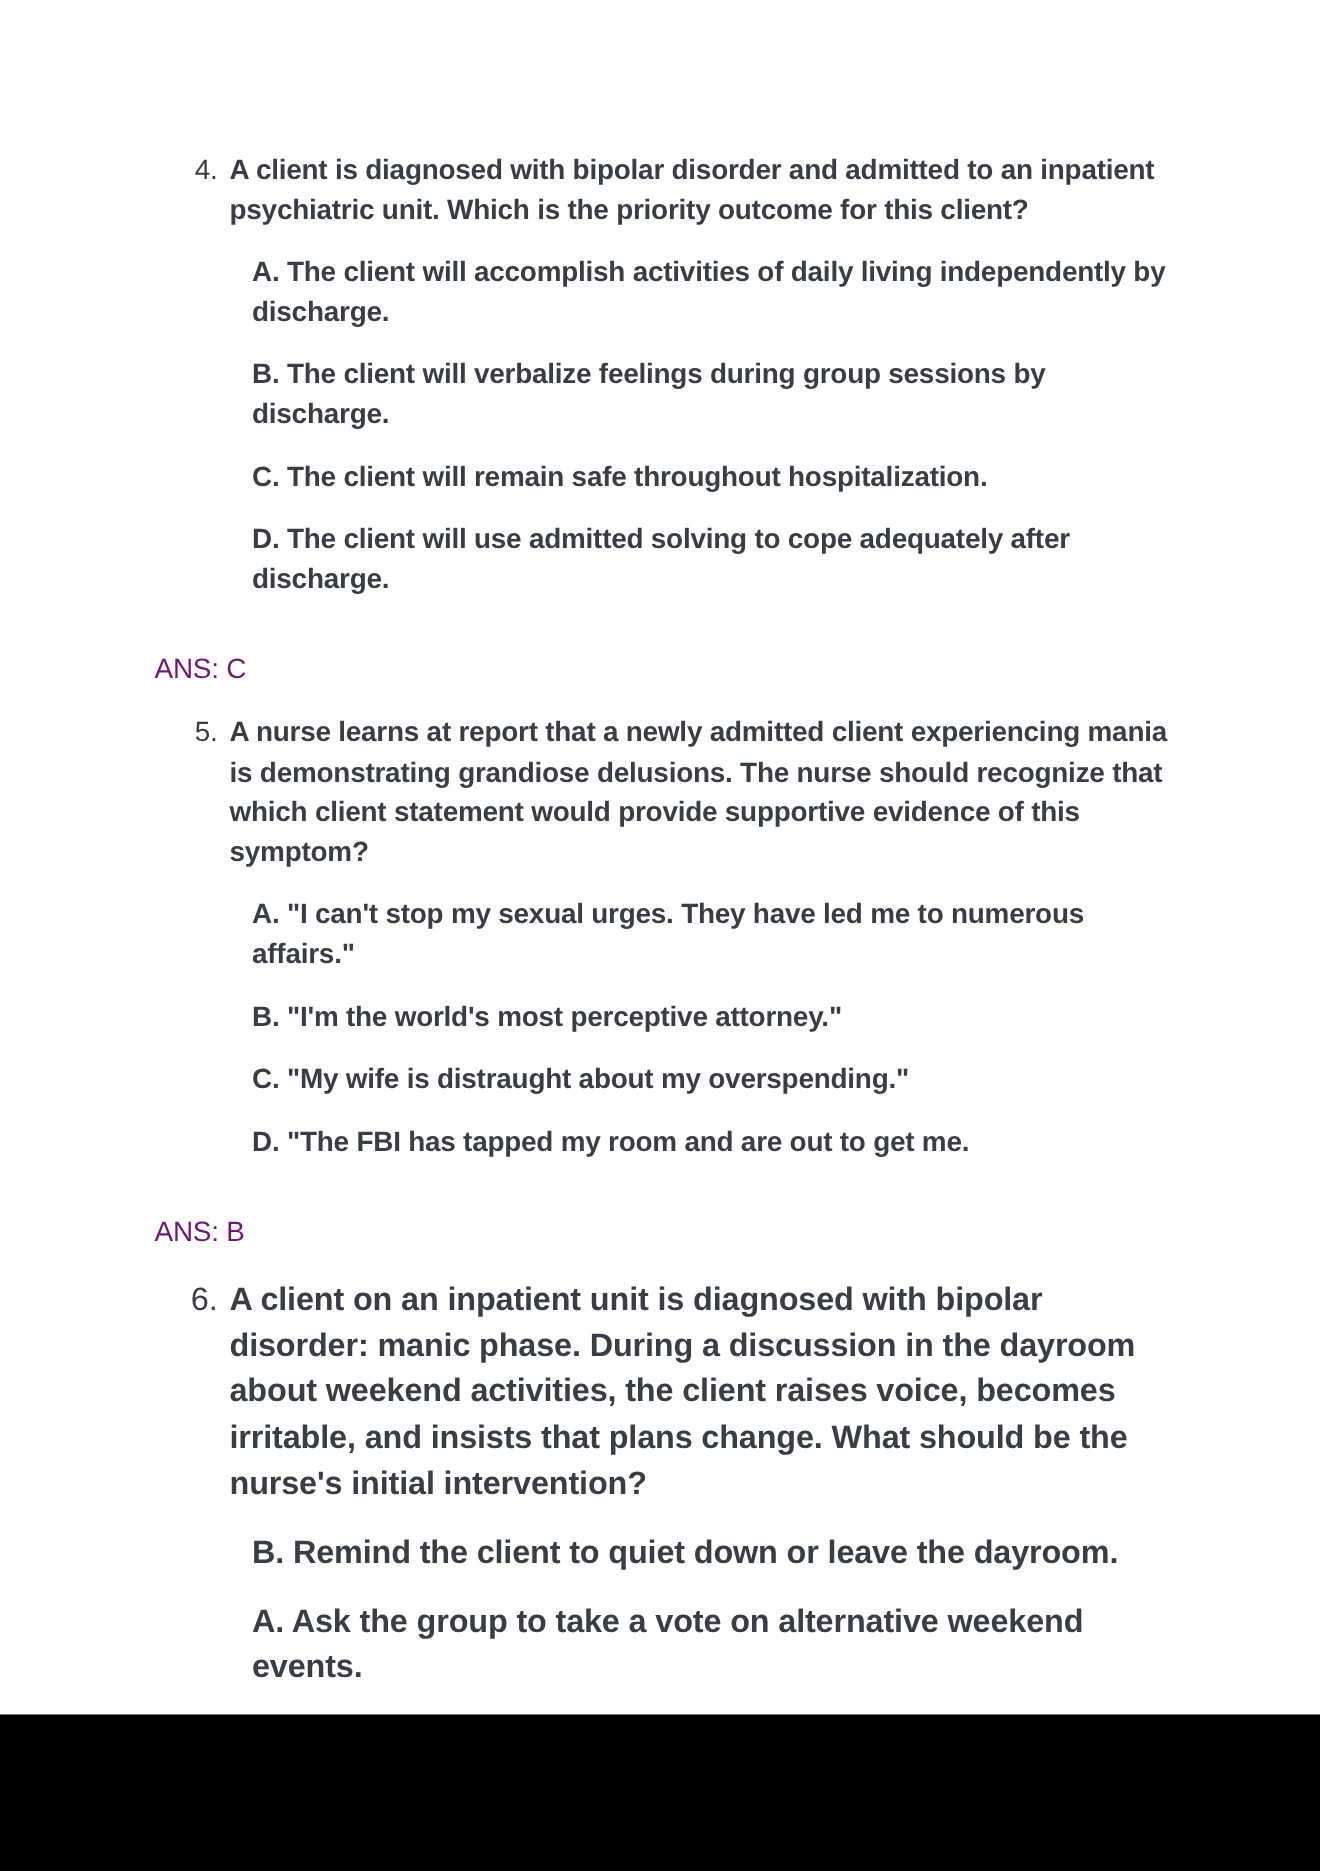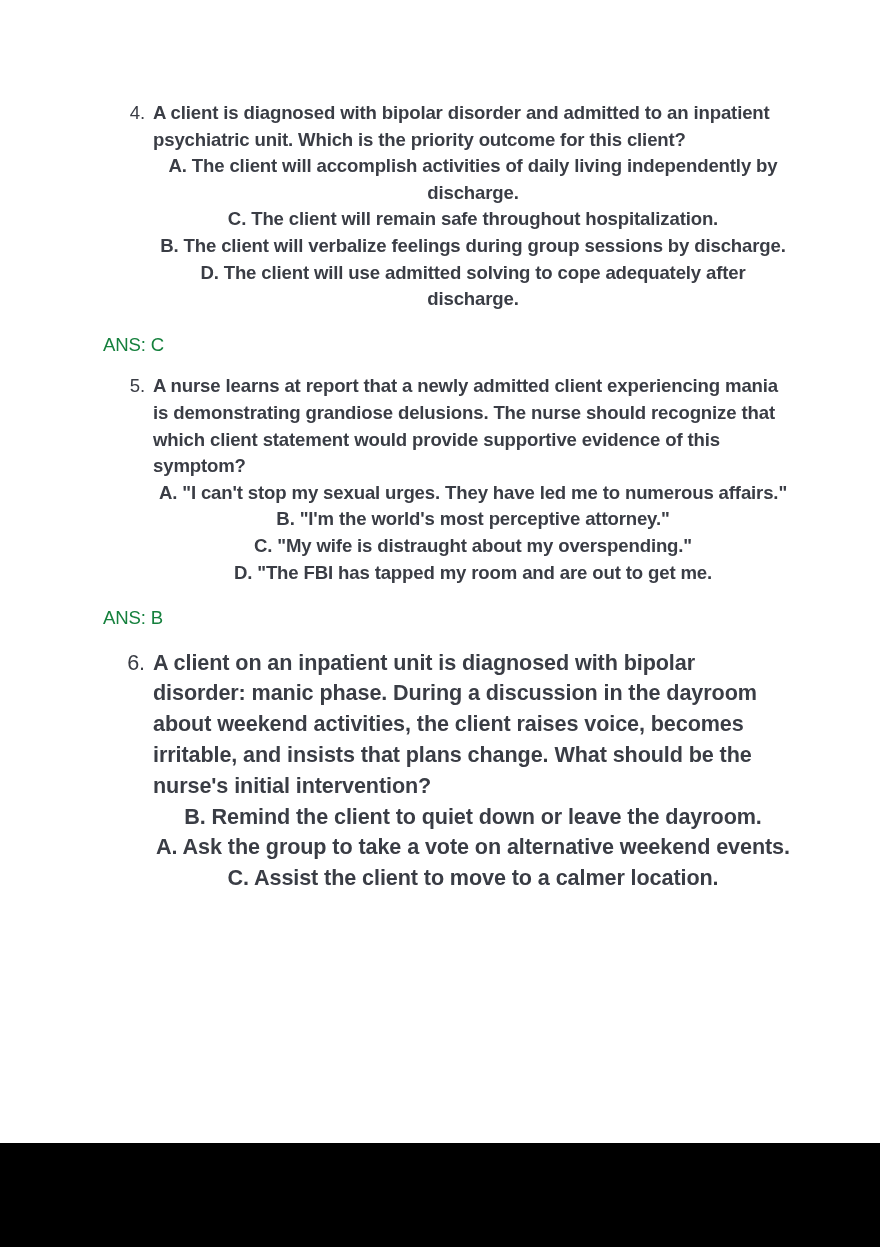--- a/index.html
+++ b/index.html
@@ -66,26 +66,25 @@
     letter-spacing: -0.1px;
   }
 
   .stem {
     margin: 0;
   }
   .options {
     margin: 0;
   }
   .option {
-    margin: 0;
-    text-align: center;
+    margin: 15px;
   }
 
   .ans {
-    color: #15803d;
+    color: #701a75;
     font-size: 18.6px;
     line-height: 26.6px;
     letter-spacing: -0.15px;
     margin: 0;
   }
 
   .gap-q4-ans  { height: 19px; }
   .gap-ans-q5  { height: 15px; }
   .gap-q5-ans  { height: 19px; }
   .gap-ans-q6  { height: 16px; }
@@ -104,22 +103,22 @@
 
 <div class="page">
   <div class="content">
 
     <div class="qblock scale-a">
       <span class="qnum">4.</span>
       <div class="qbody">
         <p class="stem qline">A client is diagnosed with bipolar disorder and admitted to an inpatient psychiatric unit. Which is the priority outcome for this client?</p>
         <div class="options">
           <p class="option qline">A. The client will accomplish activities of daily living independently by discharge.</p>
+          <p class="option qline">B. The client will verbalize feelings during group sessions by discharge.</p>
           <p class="option qline">C. The client will remain safe throughout hospitalization.</p>
-          <p class="option qline">B. The client will verbalize feelings during group sessions by discharge.</p>
           <p class="option qline">D. The client will use admitted solving to cope adequately after discharge.</p>
         </div>
       </div>
     </div>
 
     <div class="gap-q4-ans"></div>
 
     <p class="ans">ANS: C</p>
 
     <div class="gap-ans-q5"></div>

